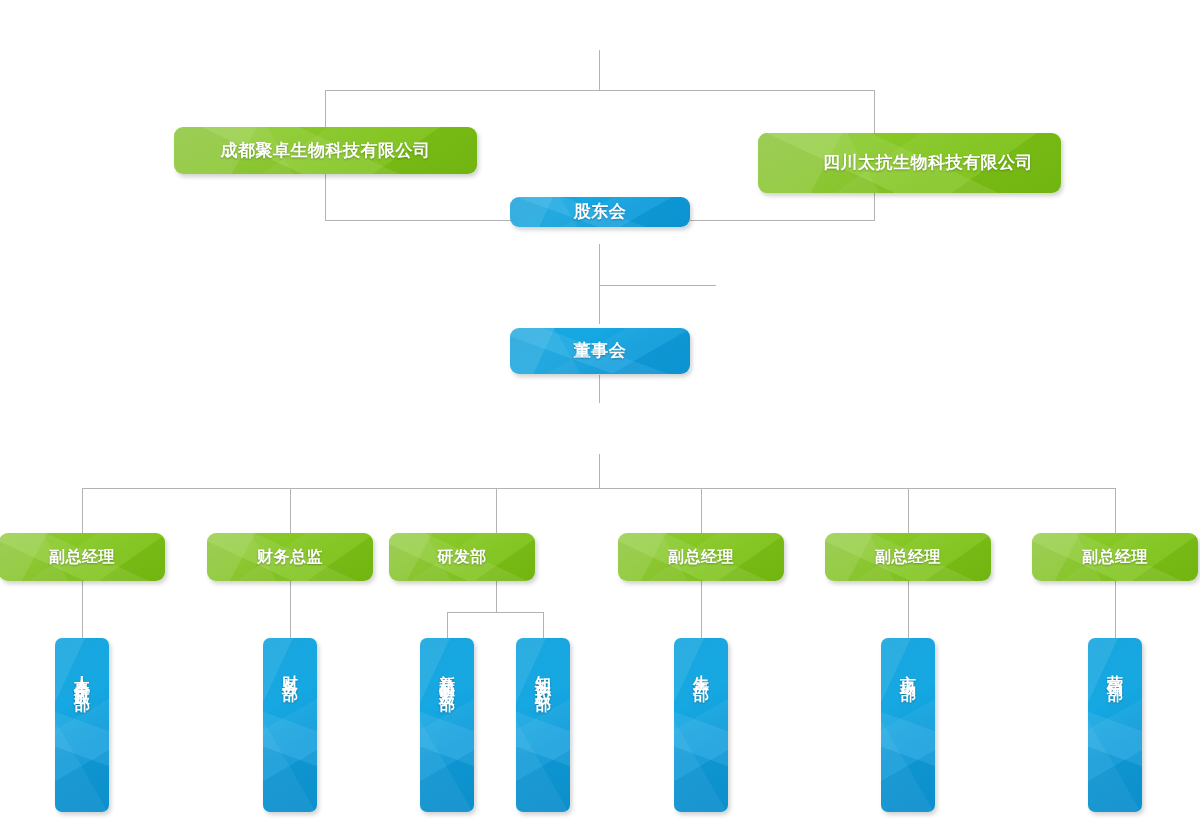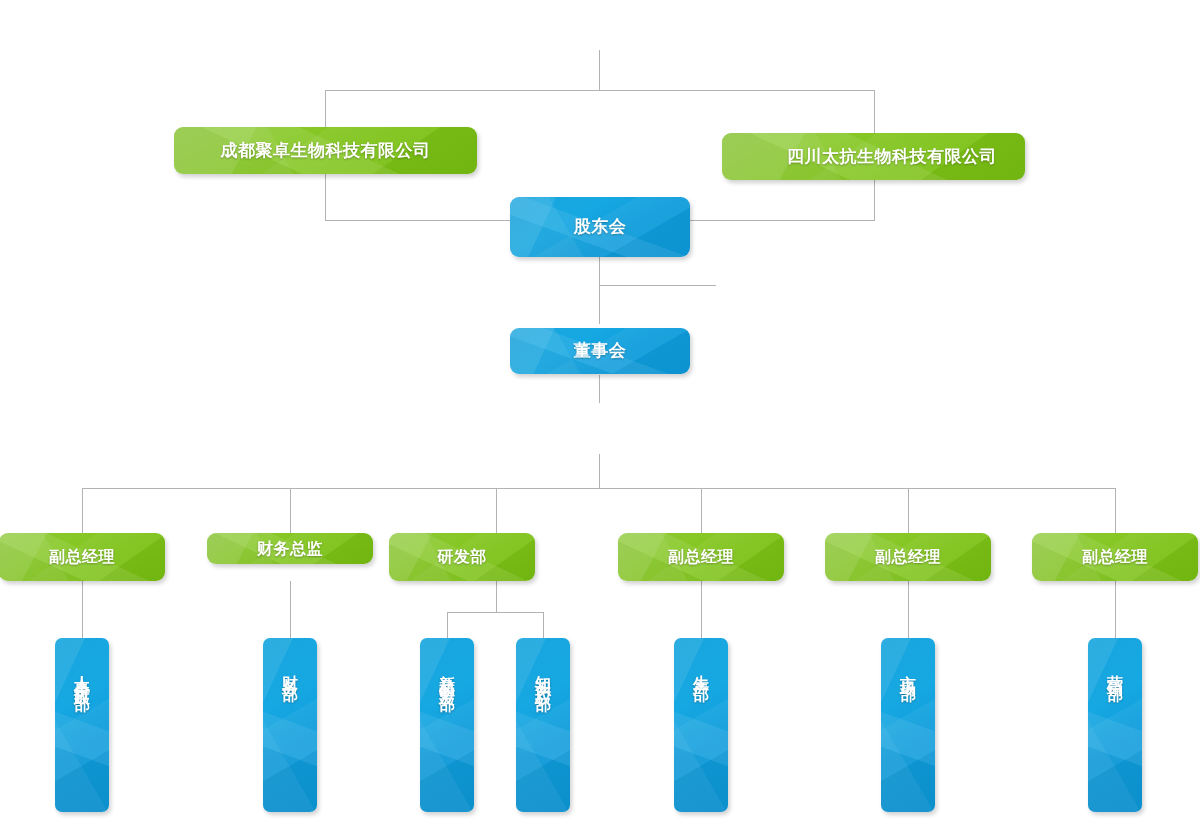--- a/index.html
+++ b/index.html
@@ -139,38 +139,38 @@
 
   <div class="line v" style="left:496px; top:581px; height:31px;"></div>
   <div class="line h" style="left:447px; top:612px; width:96px;"></div>
   <div class="line v" style="left:447px; top:612px; height:26px;"></div>
   <div class="line v" style="left:543px; top:612px; height:26px;"></div>
 
 
   <div class="node green fs-sub" style="left:174px; top:127px; width:303px; height:47px;">
     <span class="label">成都聚卓生物科技有限公司</span>
   </div>
-  <div class="node green fs-sub" style="left:722px; top:133px; width:303px; height:47px;padding-left:37px;">
+  <div class="node green fs-sub" style="left:758px; top:133px; width:303px; height:60px;padding-left:37px;">
     <span class="label">四川太抗生物科技有限公司</span>
   </div>
 
-  <div class="node blue fs-mid" style="left:510px; top:197px; width:180px; height:60px;">
+  <div class="node blue fs-mid" style="left:510px; top:197px; width:180px; height:30px;">
     <span class="label">股东会</span>
   </div>
 
 
   <div class="node blue fs-mid" style="left:510px; top:328px; width:180px; height:46px;border-radius:9px;">
     <span class="label">董事会</span>
   </div>
 
 
   <div class="node green fs-dept" style="left:-1px; top:533px; width:166px; height:48px;">
     <span class="label">副总经理</span>
   </div>
-  <div class="node green fs-dept" style="left:207px; top:533px; width:166px; height:31px;">
+  <div class="node green fs-dept" style="left:207px; top:533px; width:166px; height:48px;">
     <span class="label">财务总监</span>
   </div>
   <div class="node green fs-dept" style="left:389px; top:533px; width:146px; height:48px;">
     <span class="label">研发部</span>
   </div>
   <div class="node green fs-dept" style="left:618px; top:533px; width:166px; height:48px;">
     <span class="label">副总经理</span>
   </div>
   <div class="node green fs-dept" style="left:825px; top:533px; width:166px; height:48px;">
     <span class="label">副总经理</span>

